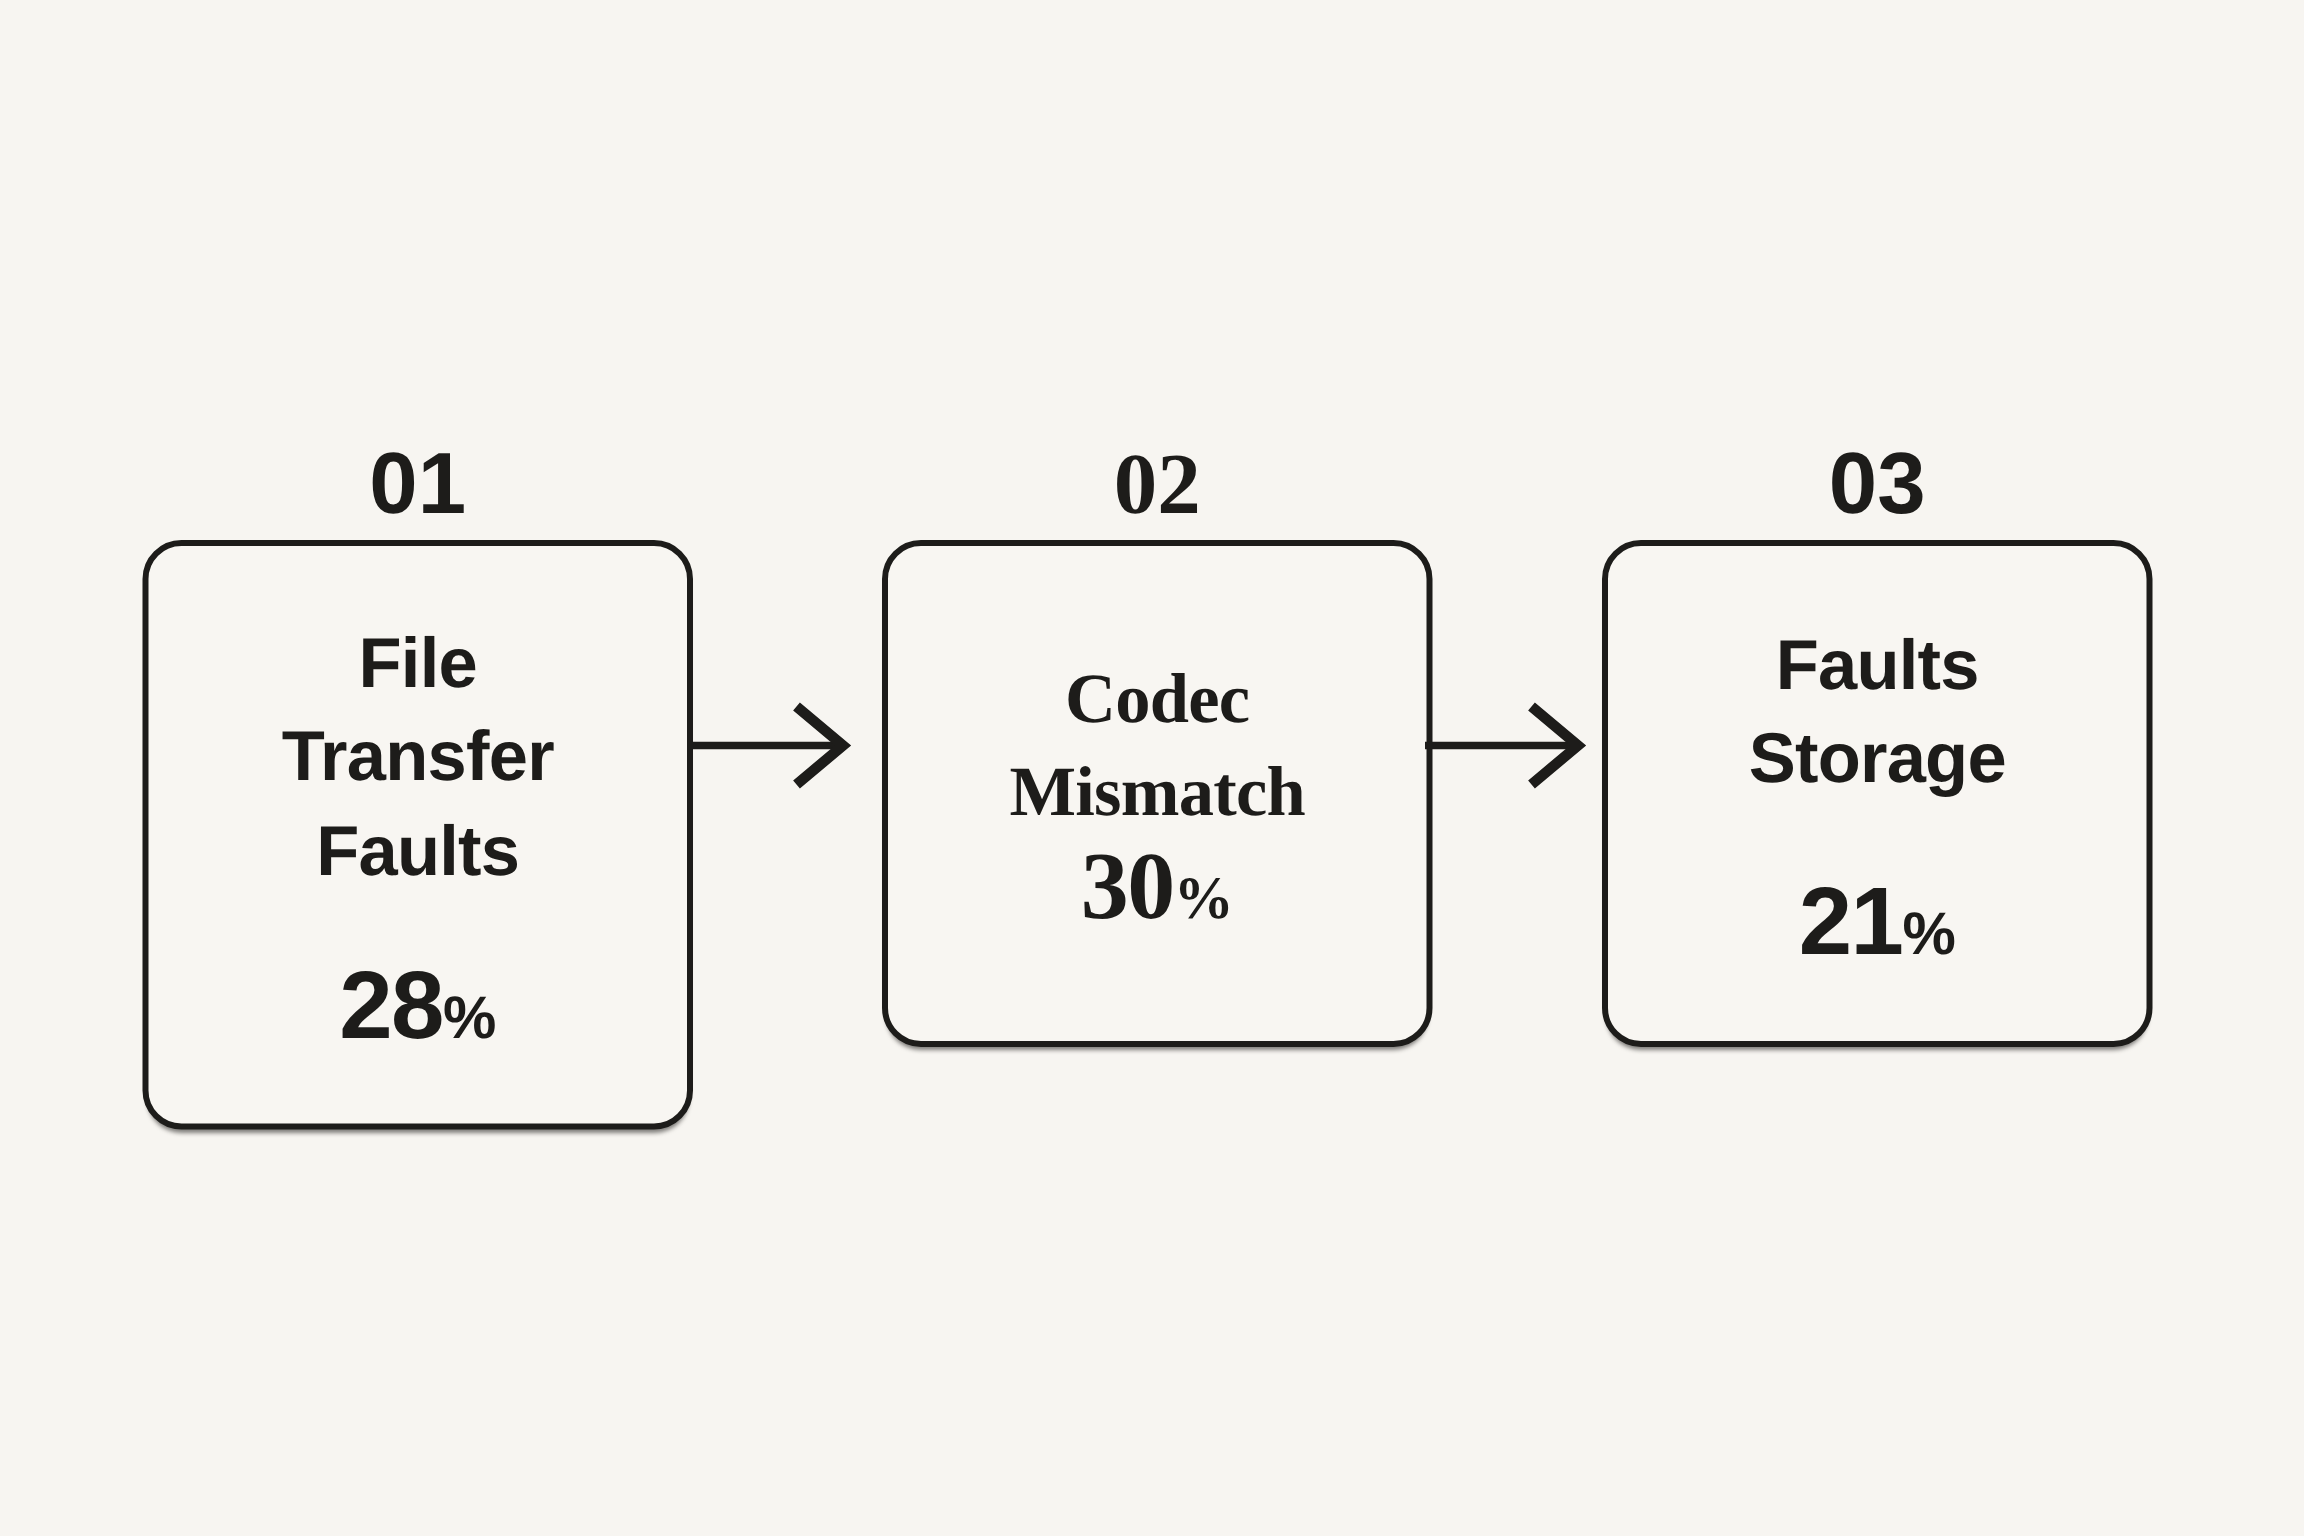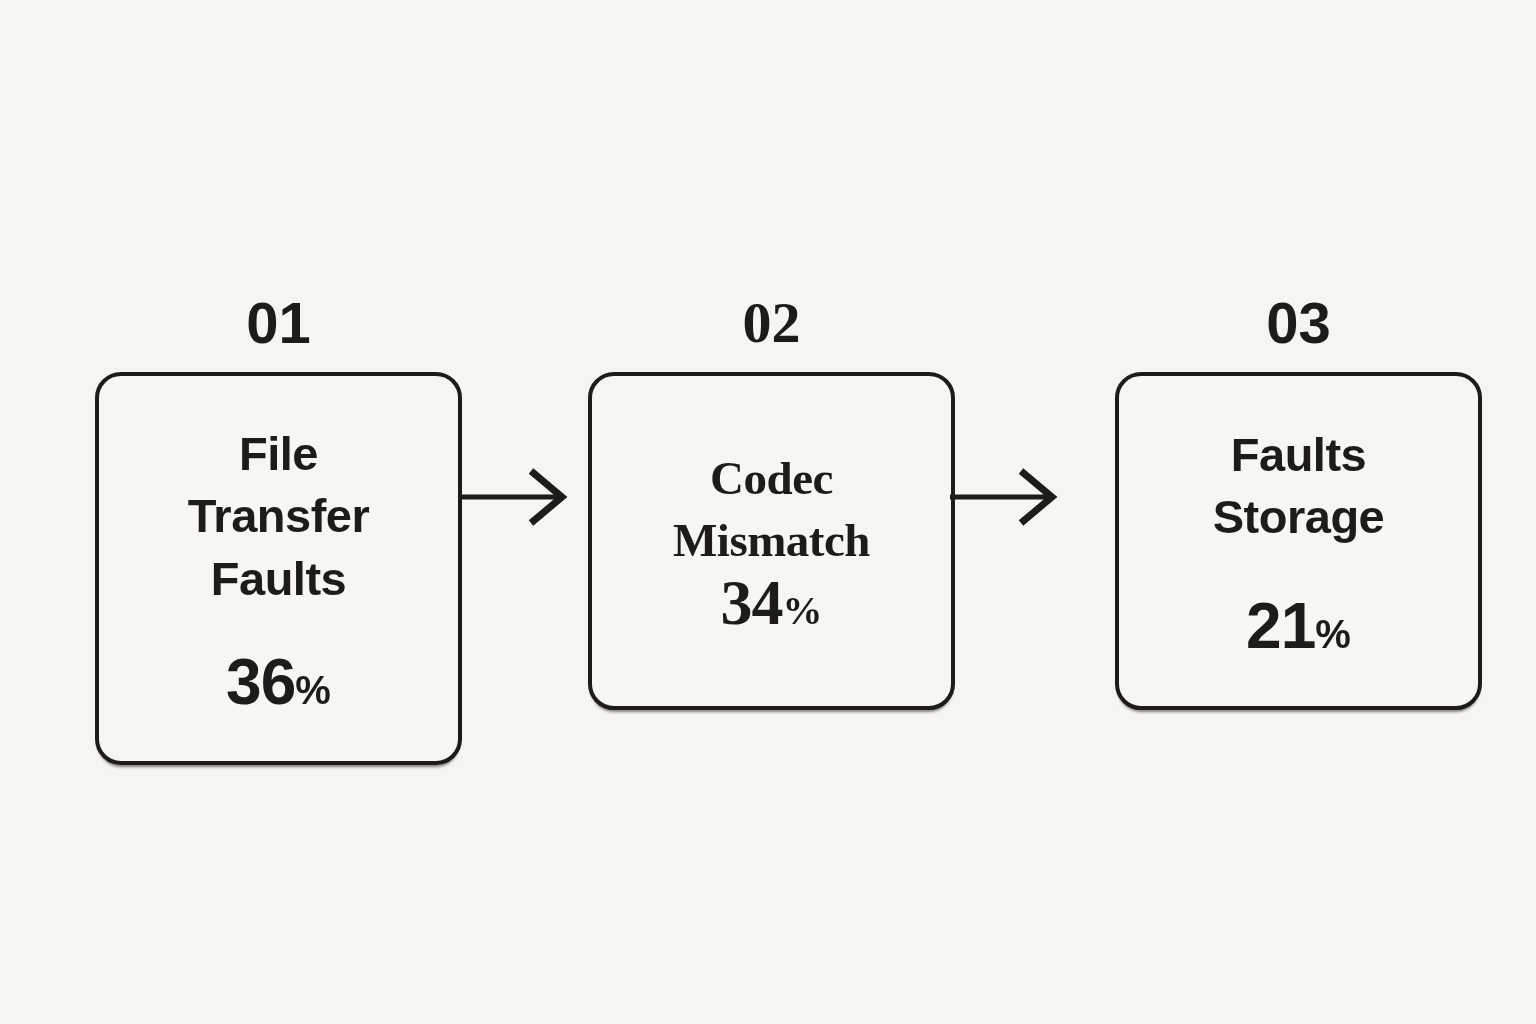--- a/index.html
+++ b/index.html
@@ -28,21 +28,21 @@
     align-items: center;
   }
   .step-number {
     height: 80px;
     display: flex;
     align-items: flex-end;
     justify-content: center;
     font-size: 58px;
     font-weight: 700;
     line-height: 1;
-    padding-bottom: 20px;
+    padding-bottom: 8px;
     letter-spacing: 0px;
   }
   .step-box {
     box-sizing: border-box;
     width: 367px;
     border: 4px solid #1d1c1a;
     border-radius: 26px;
     background: #f8f6f2;
     display: flex;
     flex-direction: column;
@@ -66,58 +66,58 @@
   .step-value .unit {
     font-size: 40px;
     font-weight: 700;
     letter-spacing: 0;
   }
   .box-1 { height: 393px; gap: 40px; }
   .box-2 { height: 338px; }
   .box-3 { height: 338px; gap: 46px; }
   .pos-1 { left: 95px; }
   .pos-2 { left: 588px; font-family: Liberation Serif, serif; }
-  .pos-3 { left: 1115px; justify-content: center; }
+  .pos-3 { left: 1068px; justify-content: center; }
   .arrow {
     position: absolute;
     top: 462px;
   }
   .arrow-1 { left: 460px; }
   .arrow-2 { left: 950px; }
 </style>
 </head>
 <body>
 
 <div class="canvas">
 
   <div class="step pos-1">
     <div class="step-number">01</div>
     <div class="step-box box-1">
       <div class="step-title">
         <div>File</div>
         <div>Transfer</div>
         <div>Faults</div>
       </div>
-      <div class="step-value"><span>36</span><span class="unit">%</span></div>
+      <div class="step-value"><span>28</span><span class="unit">%</span></div>
     </div>
   </div>
 
   <svg class="arrow arrow-1" width="112" height="70" viewBox="0 0 112 70" aria-hidden="true">
     <line x1="0" y1="35" x2="98" y2="35" stroke="#1d1c1a" stroke-width="5"></line>
     <polyline points="71,9 102,35 71,61" fill="none" stroke="#1d1c1a" stroke-width="7" stroke-linejoin="miter"></polyline>
   </svg>
 
   <div class="step pos-2">
     <div class="step-number">02</div>
     <div class="step-box box-2">
       <div class="step-title">
         <div>Codec</div>
         <div>Mismatch</div>
       </div>
-      <div class="step-value"><span>34</span><span class="unit">%</span></div>
+      <div class="step-value"><span>30</span><span class="unit">%</span></div>
     </div>
   </div>
 
   <svg class="arrow arrow-2" width="112" height="70" viewBox="0 0 112 70" aria-hidden="true">
     <line x1="0" y1="35" x2="98" y2="35" stroke="#1d1c1a" stroke-width="5"></line>
     <polyline points="71,9 102,35 71,61" fill="none" stroke="#1d1c1a" stroke-width="7" stroke-linejoin="miter"></polyline>
   </svg>
 
   <div class="step pos-3">
     <div class="step-number">03</div>

